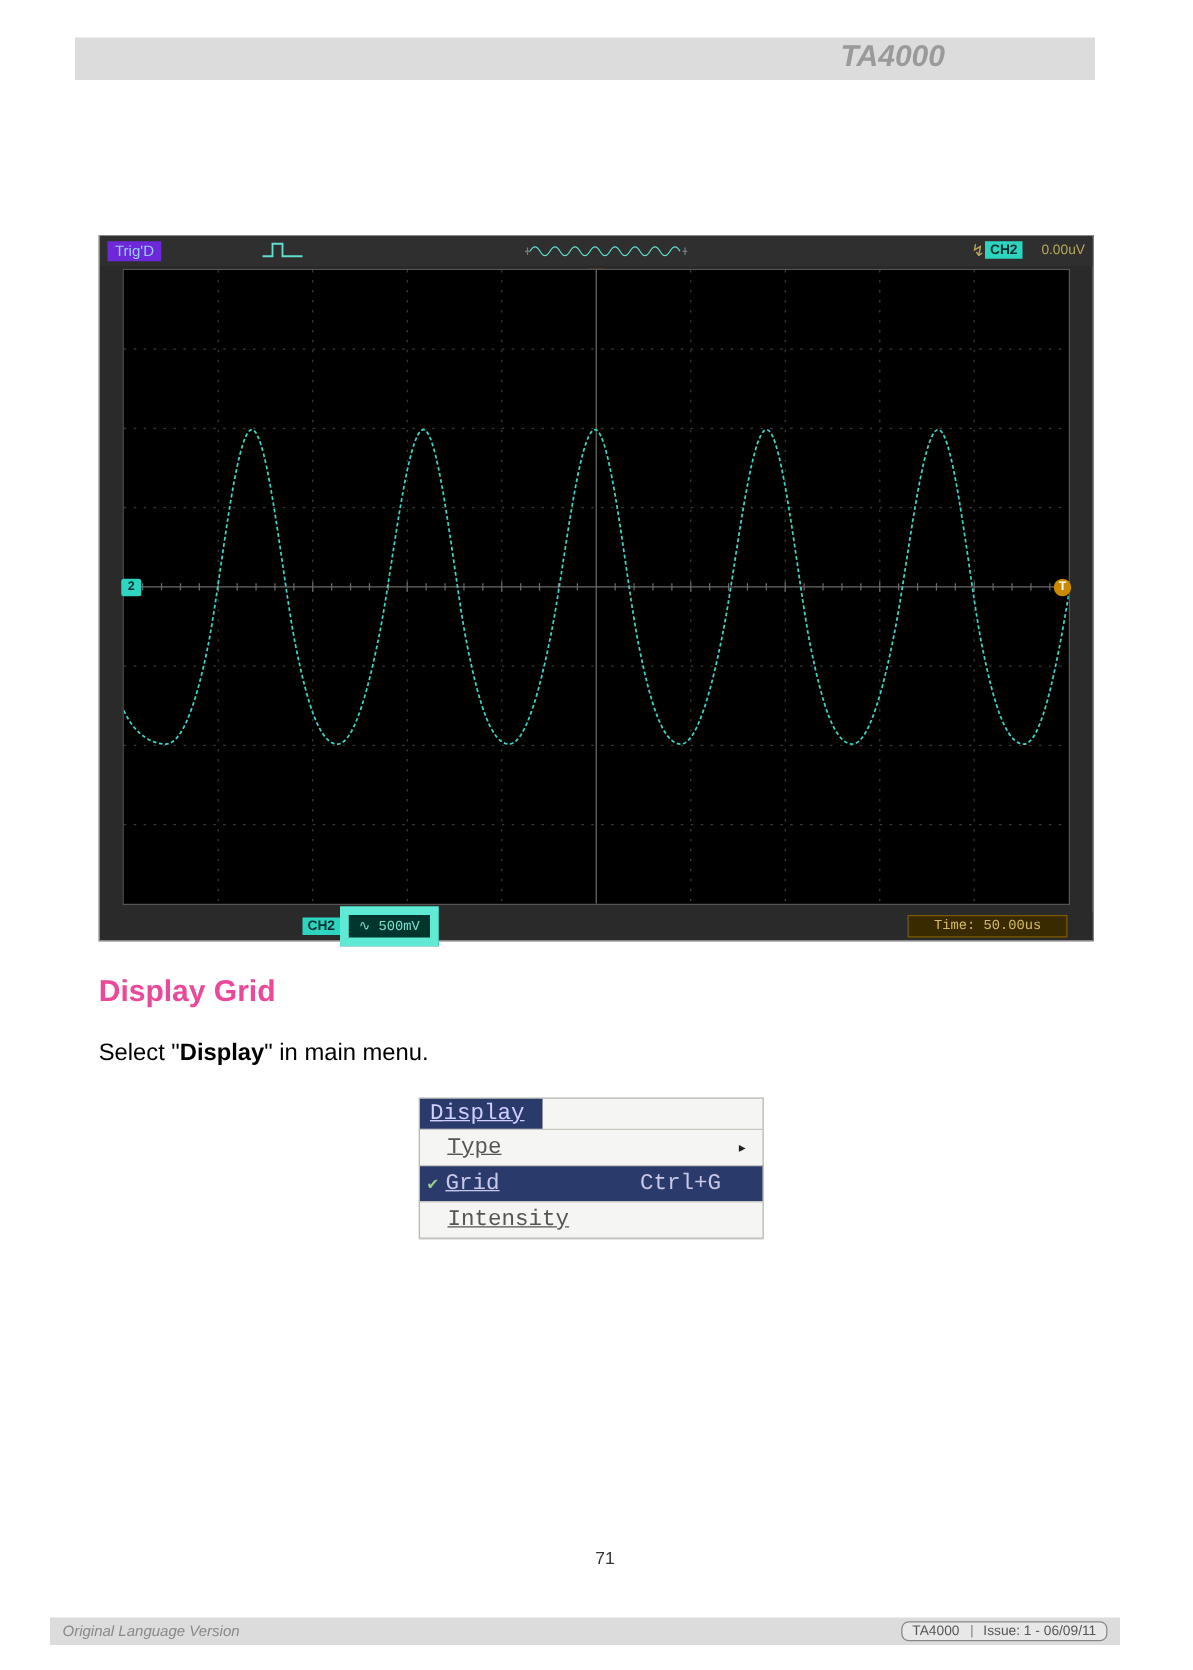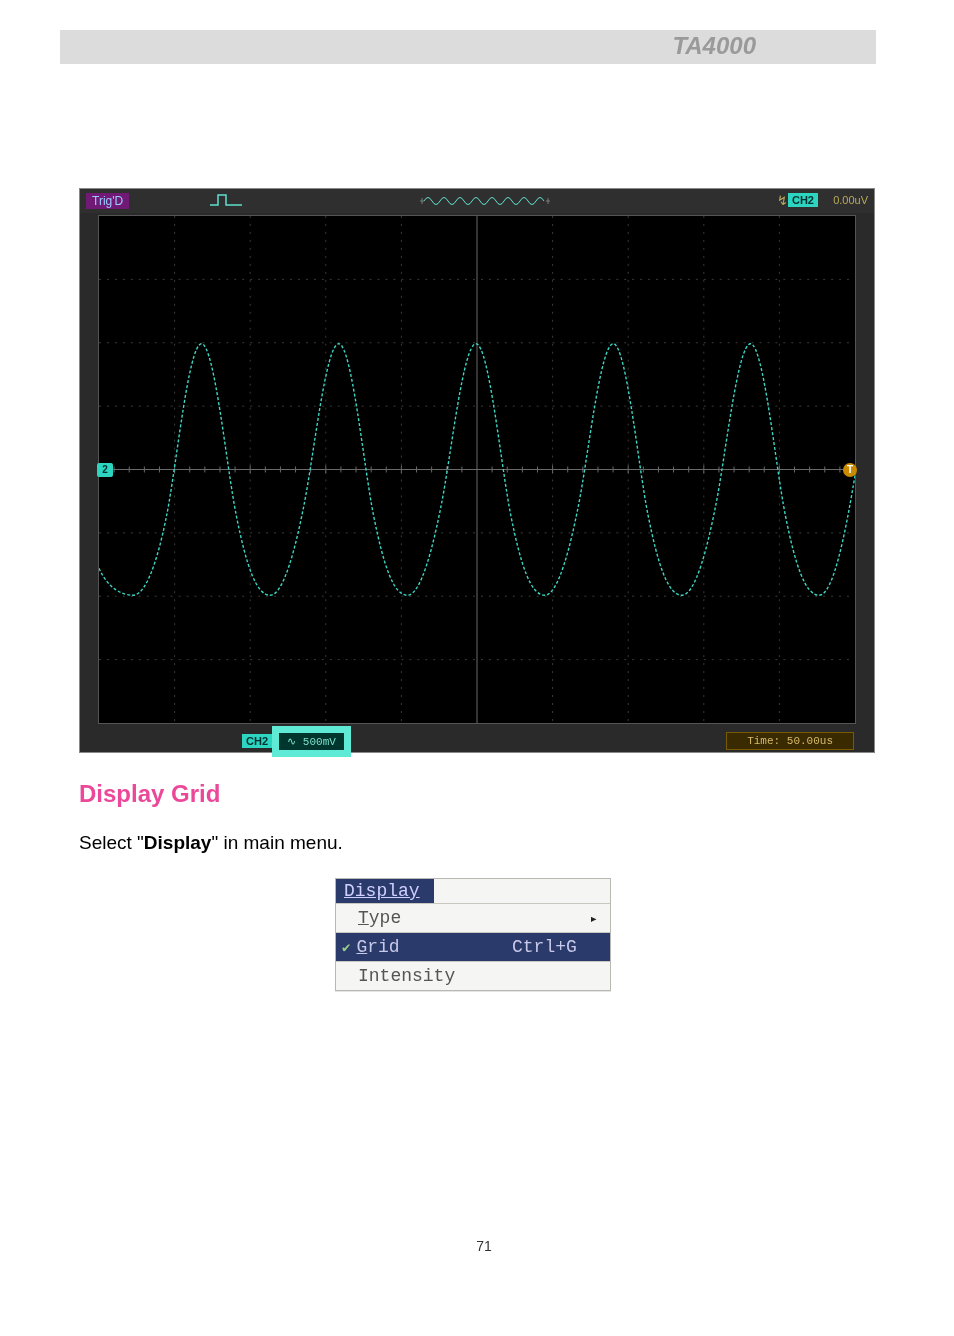--- a/index.html
+++ b/index.html
@@ -44,21 +44,21 @@
   }
   .scope-top-bar {
     position: absolute;
     top: 0; left: 0; right: 0;
     height: 24px;
     background: #2f2f2f;
     display: flex;
     align-items: center;
   }
   .trigd {
-    background: #701a75;
+    background: #6d28d9;
     color: #9cf;
     font-family: Arial, sans-serif;
     font-size: 12px;
     padding: 1px 6px;
     margin-left: 6px;
   }
   .pulse-icon {
     margin-left: 80px;
     color: #5fe0d0;
     font-size: 14px;
@@ -246,21 +246,21 @@
   .menu-item.sel {
     background: #2a3a6b;
     color: #c8c8e8;
     padding-left: 6px;
   }
   .menu-item .check {
     color: #9ad08a;
     margin-right: 6px;
     font-size: 14px;
   }
-  .menu-item .label { flex: 1; }
+  .menu-item .label { flex: 1; text-decoration: underline; }
   .menu-item .shortcut {
     width: 86px;
     text-align: left;
   }
   .menu-item .arrow {
     color: #222;
     font-size: 14px;
     width: 20px;
     text-align: right;
   }
@@ -483,14 +483,22 @@
       <span class="label"><span style="text-decoration:underline">G</span>rid</span>
       <span class="shortcut">Ctrl+G</span>
     </div>
     <div class="menu-item">
       <span class="label">Intensity</span>
     </div>
   </div>
 
   <div class="page-num">71</div>
 
+  <div class="footer-bar">
+    <span class="footer-left">Original Language Version</span>
+    <span class="footer-right">
+      <span>TA4000</span>
+      <span class="sep"></span>
+      <span>Issue: 1 - 06/09/11</span>
+    </span>
+  </div>
 
 </div>
 
 </body></html>

